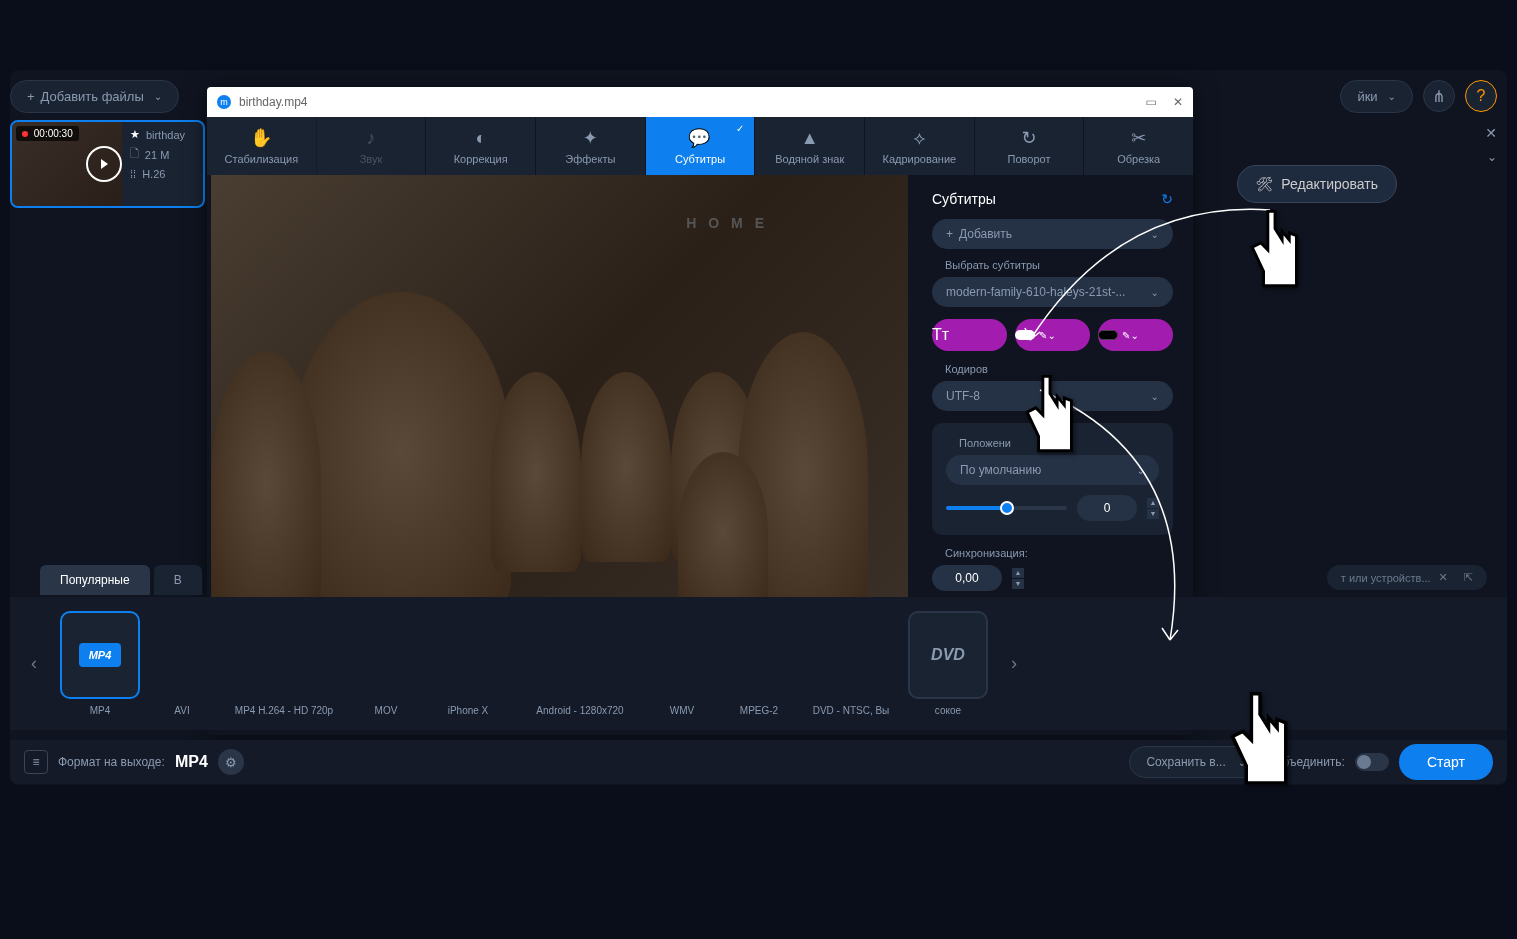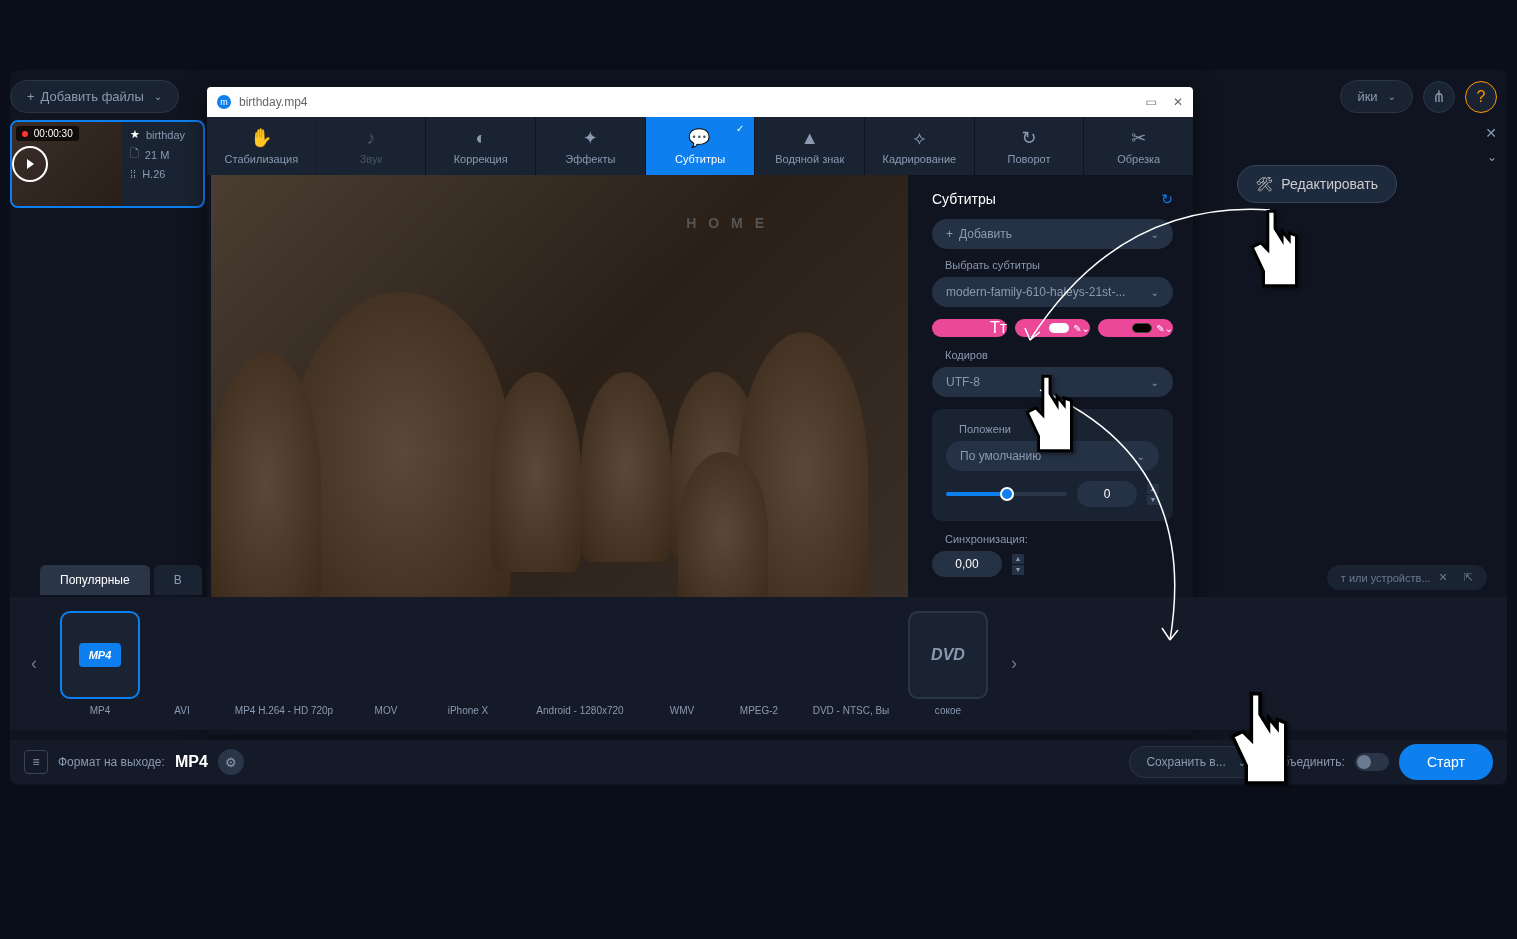--- a/index.html
+++ b/index.html
@@ -6,28 +6,28 @@
 body { background: #0a0e1a; color: #fff; width: 1517px; height: 939px; overflow: hidden; position: relative; }
 
 
 .app-window { position: absolute; left: 10px; top: 70px; width: 1497px; height: 715px; background: #0f1420; border-radius: 8px; }
 
 
 .top-bar { position: absolute; left: 10px; top: 80px; display: flex; align-items: center; gap: 8px; }
 .add-files-btn { background: #1a2332; border: 1px solid #2a3548; border-radius: 20px; padding: 8px 16px; color: #8a9ab0; font-size: 13px; cursor: pointer; display: flex; align-items: center; gap: 6px; }
 
 
-.right-header { position: absolute; right: 20px; top: 80px; display: flex; align-items: center; gap: 10px; }
+.right-header { position: absolute; right: 20px; top: 80px; display: flex; align-items: flex-start; gap: 10px; }
 .header-btn { background: #1a2332; border: 1px solid #2a3548; border-radius: 20px; padding: 8px 16px; color: #8a9ab0; font-size: 13px; display: flex; align-items: center; gap: 6px; }
 .icon-circle { width: 32px; height: 32px; border-radius: 50%; border: 1px solid #2a3548; display: flex; align-items: center; justify-content: center; color: #8a9ab0; background: #1a2332; }
 .help-circle { color: #ff9500; border-color: #ff9500; }
 
 
 .file-thumb { position: absolute; left: 10px; top: 120px; width: 195px; height: 88px; border: 2px solid #0e7fee; border-radius: 8px; background: #1a2332; overflow: hidden; display: flex; }
-.thumb-preview { width: 110px; height: 100%; background: linear-gradient(135deg, #3a2f28, #2a1f18); position: relative; display: flex; align-items: center; justify-content: flex-start; }
+.thumb-preview { width: 110px; height: 100%; background: linear-gradient(135deg, #3a2f28, #2a1f18); position: relative; display: flex; align-items: center; justify-content: flex-end; }
 .play-circle { width: 36px; height: 36px; border-radius: 50%; border: 2px solid #fff; display: flex; align-items: center; justify-content: center; }
 .duration-badge { position: absolute; top: 4px; left: 4px; background: rgba(0,0,0,0.7); font-size: 10px; padding: 2px 6px; border-radius: 3px; color: #fff; }
 .rec-dot { width: 6px; height: 6px; background: #ff3333; border-radius: 50%; display: inline-block; margin-right: 3px; }
 .thumb-info { flex: 1; padding: 6px 8px; font-size: 11px; color: #8a9ab0; }
 .thumb-info-row { display: flex; align-items: center; gap: 6px; margin-bottom: 4px; }
 .star-icon-fill { color: #fff; }
 
 
 .editor-window { position: absolute; left: 207px; top: 87px; width: 986px; height: 648px; background: #0f1420; border-radius: 4px; overflow: hidden; box-shadow: 0 4px 24px rgba(0,0,0,0.5); }
 .editor-titlebar { height: 30px; background: #ffffff; display: flex; align-items: center; padding: 0 10px; color: #666; font-size: 12px; }
@@ -74,21 +74,21 @@
 
 .subtitles-panel { flex: 1; padding: 16px 20px; }
 .panel-title-row { display: flex; align-items: center; justify-content: space-between; margin-bottom: 12px; }
 .panel-title { font-size: 14px; color: #fff; }
 .revert-icon { color: #0e7fee; font-size: 14px; }
 .pill-btn { background: #253145; border-radius: 18px; padding: 8px 14px; font-size: 12px; color: #8a9ab0; display: flex; align-items: center; justify-content: center; gap: 6px; margin-bottom: 10px; cursor: pointer; }
 .pill-btn.wide { width: 100%; }
 .field-label { font-size: 11px; color: #8a9ab0; margin-bottom: 6px; margin-left: 13px; }
 .dropdown { background: #253145; border-radius: 18px; padding: 8px 14px; font-size: 12px; color: #8a9ab0; display: flex; align-items: center; justify-content: space-between; margin-bottom: 12px; cursor: pointer; }
 .style-btns { display: flex; gap: 8px; margin-bottom: 12px; }
-.style-btn { flex: 1; background: #ec4899; border-radius: 18px; height: 18px; display: flex; align-items: center; justify-content: flex-end; position: relative; }
+.style-btn { flex: 1; background: #a21caf; border-radius: 18px; height: 32px; display: flex; align-items: center; justify-content: flex-start; position: relative; }
 .color-swatch { width: 20px; height: 10px; border-radius: 5px; }
 .swatch-white { background: #fff; }
 .swatch-black { background: #000; border: 1px solid #444; }
 .sub-panel { background: #1a2332; border-radius: 10px; padding: 14px; margin-bottom: 12px; }
 .slider-row { display: flex; align-items: center; gap: 10px; margin-top: 10px; }
 .slider-track { flex: 1; height: 4px; background: #2a3548; border-radius: 2px; position: relative; }
 .slider-fill { position: absolute; left: 0; top: 0; height: 100%; width: 50%; background: #0e7fee; border-radius: 2px; }
 .slider-thumb { position: absolute; left: 50%; top: -5px; width: 14px; height: 14px; background: #0e7fee; border: 2px solid #fff; border-radius: 50%; transform: translateX(-50%); }
 .num-input { background: #253145; border-radius: 16px; padding: 6px 12px; font-size: 12px; color: #fff; width: 60px; text-align: center; }
 .spinner { display: flex; flex-direction: column; gap: 1px; }

